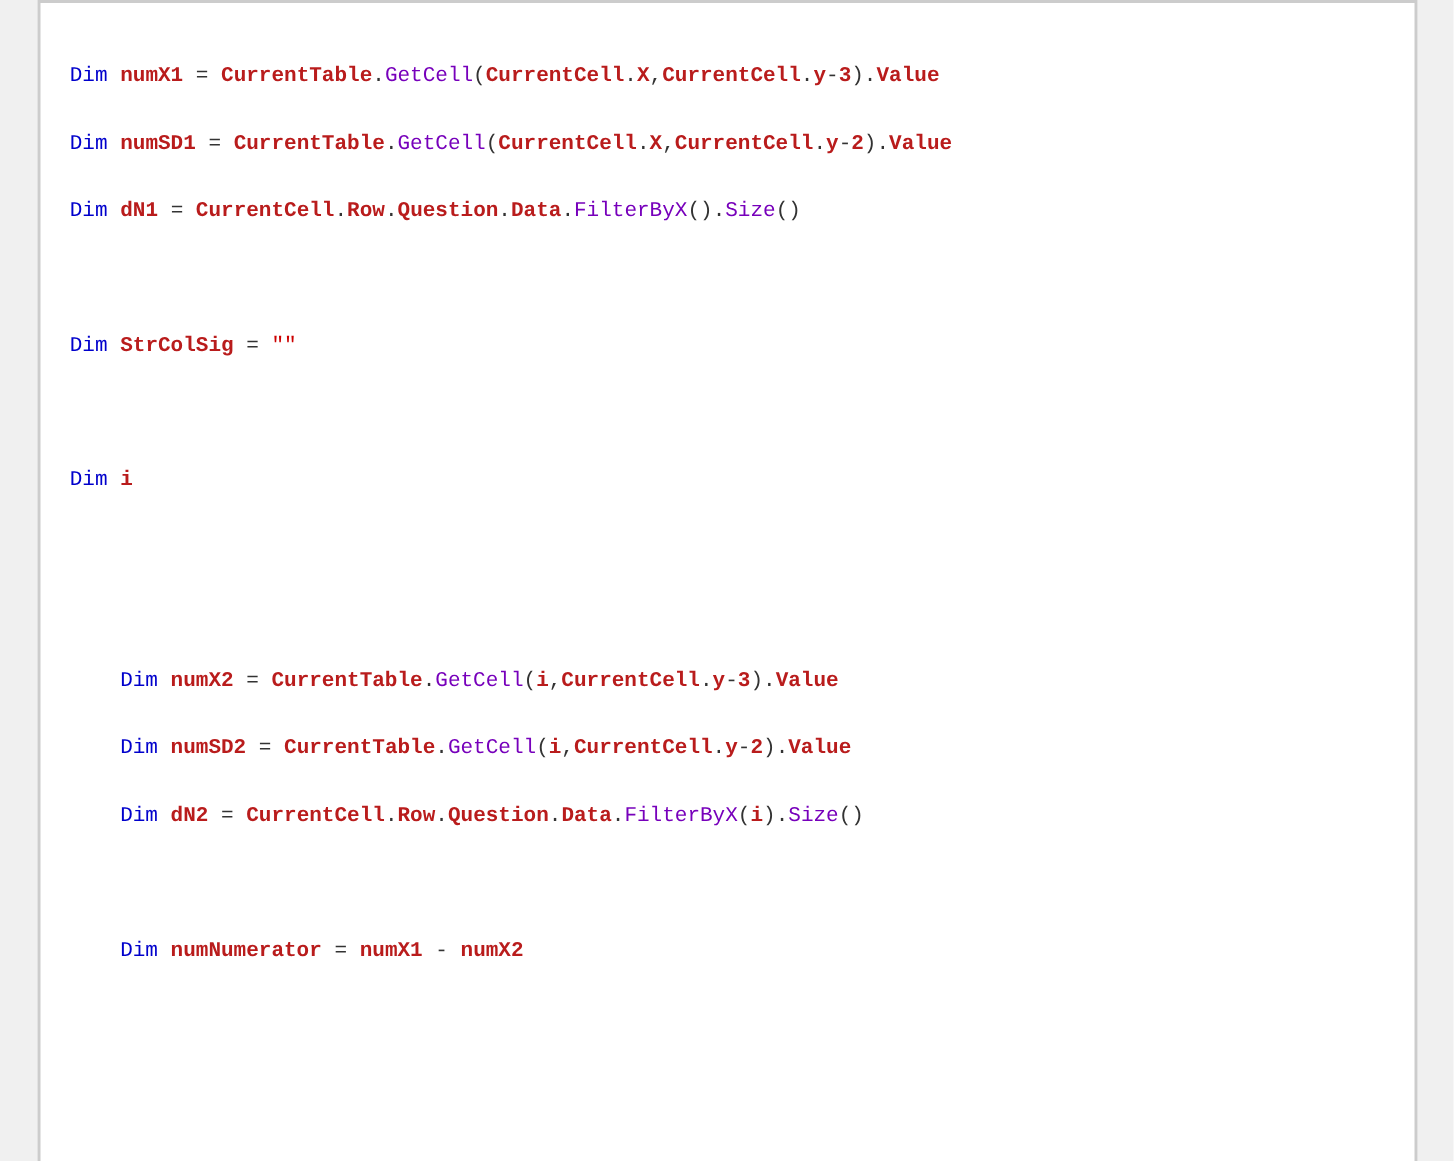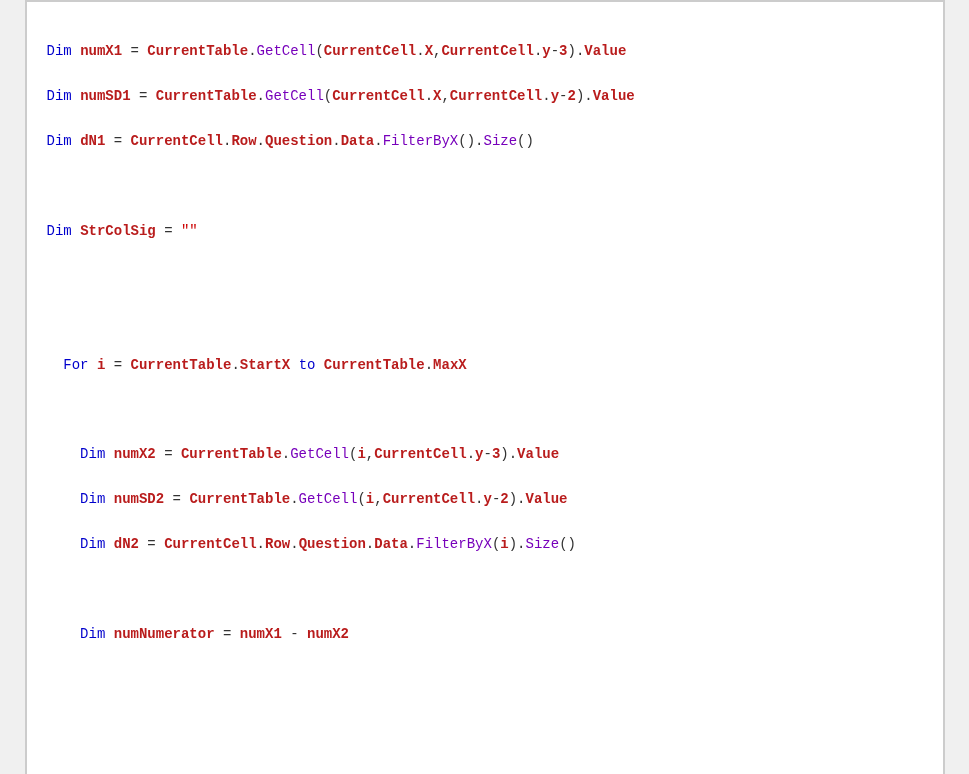--- a/index.html
+++ b/index.html
@@ -63,22 +63,22 @@
 <body>
 
 <div class="code-container">
   <div class="code-block">
 <span class="line"><span class="kw">Dim</span> <span class="plain">numX1</span> <span class="op">=</span> <span class="plain">CurrentTable</span><span class="op">.</span><span class="fn">GetCell</span><span class="op">(</span><span class="plain">CurrentCell</span><span class="op">.</span><span class="plain">X</span><span class="op">,</span><span class="plain">CurrentCell</span><span class="op">.</span><span class="plain">y</span><span class="op">-</span><span class="plain">3</span><span class="op">).</span><span class="plain">Value</span></span>
 <span class="line"><span class="kw">Dim</span> <span class="plain">numSD1</span> <span class="op">=</span> <span class="plain">CurrentTable</span><span class="op">.</span><span class="fn">GetCell</span><span class="op">(</span><span class="plain">CurrentCell</span><span class="op">.</span><span class="plain">X</span><span class="op">,</span><span class="plain">CurrentCell</span><span class="op">.</span><span class="plain">y</span><span class="op">-</span><span class="plain">2</span><span class="op">).</span><span class="plain">Value</span></span>
 <span class="line"><span class="kw">Dim</span> <span class="plain">dN1</span> <span class="op">=</span> <span class="plain">CurrentCell</span><span class="op">.</span><span class="plain">Row</span><span class="op">.</span><span class="plain">Question</span><span class="op">.</span><span class="plain">Data</span><span class="op">.</span><span class="fn">FilterByX</span><span class="op">().</span><span class="fn">Size</span><span class="op">()</span></span>
 <span class="line"> </span>
 <span class="line"><span class="kw">Dim</span> <span class="plain">StrColSig</span> <span class="op">=</span> <span class="str">""</span></span>
 <span class="line"> </span>
+<span class="line"><span class="kw">Dim</span> <span class="plain">i</span></span>
 <span class="line"> </span>
-<span class="line">  <span class="kw">For</span> <span class="plain">i</span> <span class="op">=</span> <span class="plain">CurrentTable</span><span class="op">.</span><span class="plain">StartX</span> <span class="kw">to</span> <span class="plain">CurrentTable</span><span class="op">.</span><span class="plain">MaxX</span></span>
 <span class="line"> </span>
 <span class="line">    <span class="kw">Dim</span> <span class="plain">numX2</span> <span class="op">=</span> <span class="plain">CurrentTable</span><span class="op">.</span><span class="fn">GetCell</span><span class="op">(</span><span class="plain">i</span><span class="op">,</span><span class="plain">CurrentCell</span><span class="op">.</span><span class="plain">y</span><span class="op">-</span><span class="plain">3</span><span class="op">).</span><span class="plain">Value</span></span>
 <span class="line">    <span class="kw">Dim</span> <span class="plain">numSD2</span> <span class="op">=</span> <span class="plain">CurrentTable</span><span class="op">.</span><span class="fn">GetCell</span><span class="op">(</span><span class="plain">i</span><span class="op">,</span><span class="plain">CurrentCell</span><span class="op">.</span><span class="plain">y</span><span class="op">-</span><span class="plain">2</span><span class="op">).</span><span class="plain">Value</span></span>
 <span class="line">    <span class="kw">Dim</span> <span class="plain">dN2</span> <span class="op">=</span> <span class="plain">CurrentCell</span><span class="op">.</span><span class="plain">Row</span><span class="op">.</span><span class="plain">Question</span><span class="op">.</span><span class="plain">Data</span><span class="op">.</span><span class="fn">FilterByX</span><span class="op">(</span><span class="plain">i</span><span class="op">).</span><span class="fn">Size</span><span class="op">()</span></span>
 <span class="line"> </span>
 <span class="line">    <span class="kw">Dim</span> <span class="plain">numNumerator</span> <span class="op">=</span> <span class="plain">numX1</span> <span class="op">-</span> <span class="plain">numX2</span></span>
 
 
 
 

